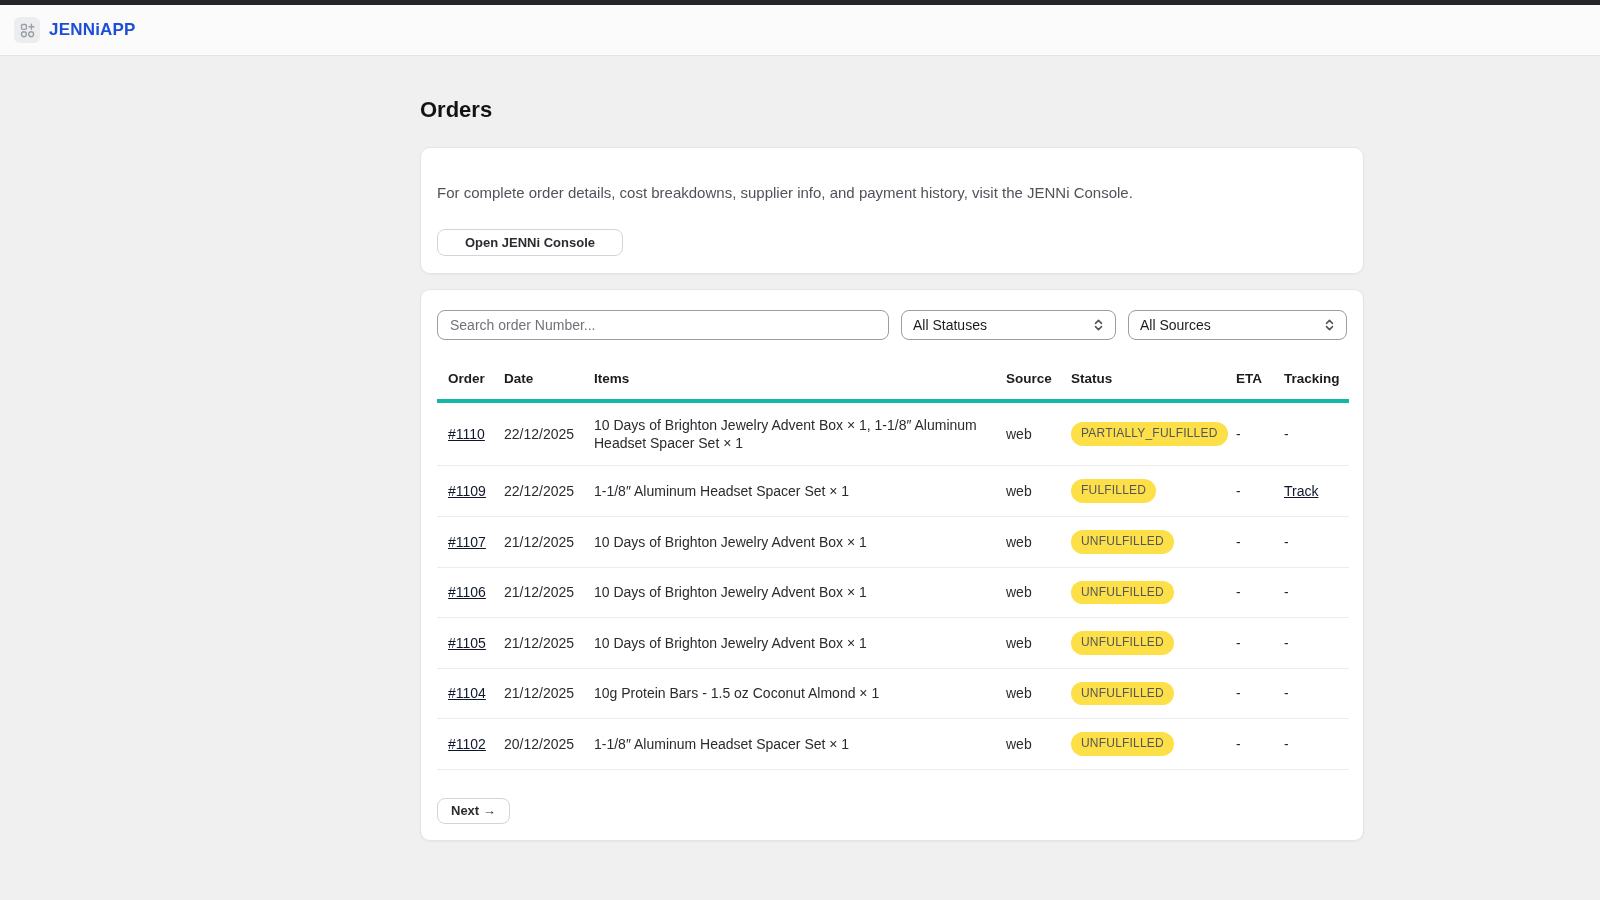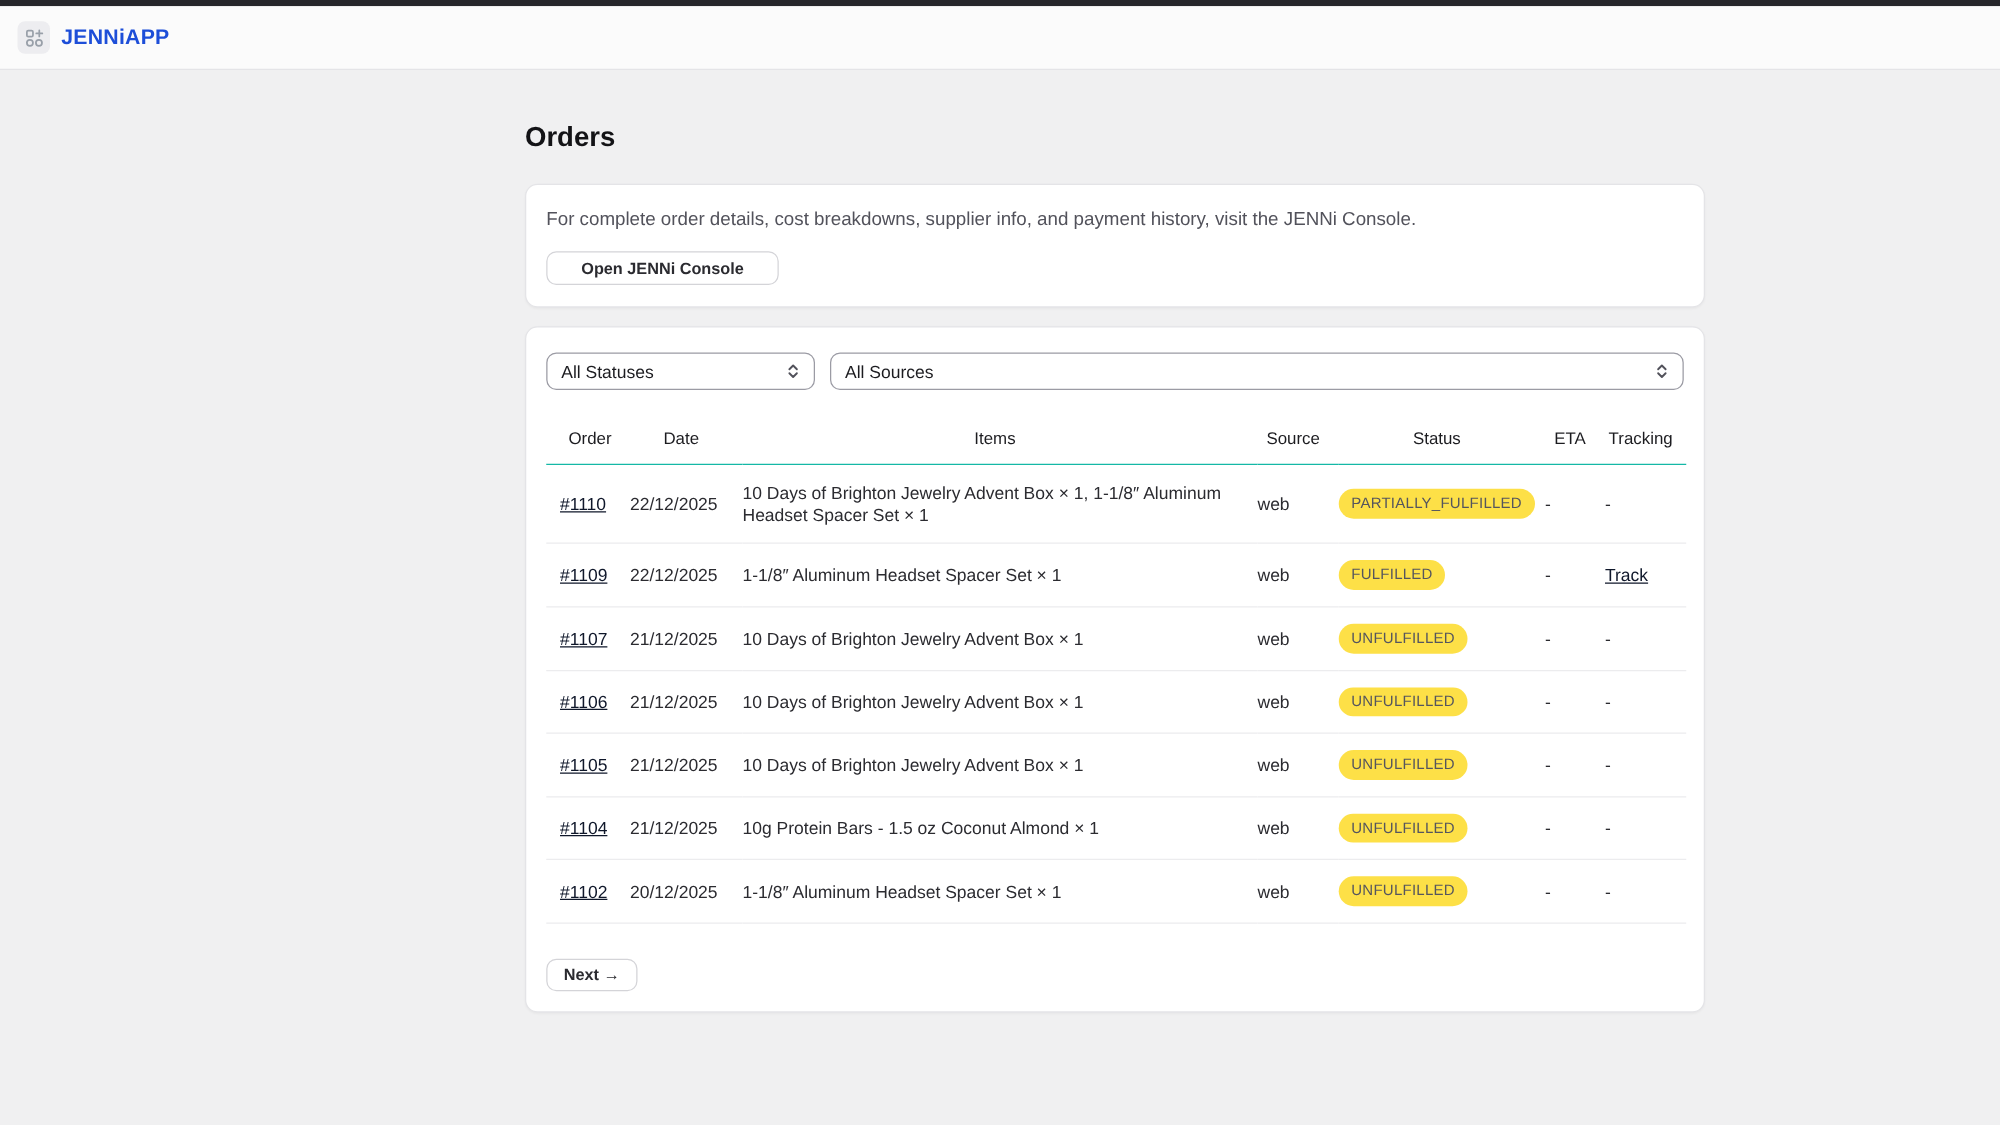--- a/index.html
+++ b/index.html
@@ -27,50 +27,50 @@
   .card {
     background:#fff; border:1px solid #e4e4e7; border-radius:10px;
     box-shadow:0 1px 2px rgba(0,0,0,.04);
   }
   .info-card { margin-top:24px; overflow:hidden; }
   .info-banner {
     background:#c5e1f8; padding:12px 16px;
     display:flex; align-items:center; gap:8px;
     font-weight:700; font-size:14px; color:#20252b;
   }
-  .info-body { padding:19px 16px 17px;border-radius:21px; }
+  .info-body { padding:36px 16px 17px;border-radius:21px; }
   .info-desc { font-size:15px; color:#52525b; }
   .btn {
     display:inline-flex; align-items:center; justify-content:center;
     background:#fff; border:1px solid #d4d4d8; border-radius:8px;
     font-weight:700; font-size:13px; color:#2b2b30; cursor:pointer;
     font-family:inherit;
   }
-  .console-btn { margin-top:17px; height:27px; padding:0 27px; }
+  .console-btn { margin-top:28px; height:27px; padding:0 27px; }
 
   .table-card { margin-top:15px; padding:20px 16px 16px; }
   .filters { display:flex; gap:12px; }
   .search-input {
     flex:0 0 452px; height:30px; border:1px solid #9b9ba4; border-radius:8px;
     padding:0 12px; font-size:14px; font-family:inherit; color:#18181b; background:#fff;
     outline:none;
   }
   .search-input::placeholder { color:#71717a; }
   .select {
     height:30px; border:1px solid #9b9ba4; border-radius:8px; background:#fff;
     padding:0 11px; font-size:14px; color:#1c1c20;
     display:flex; align-items:center; justify-content:space-between; cursor:pointer;
   }
   .select-statuses { flex:0 0 215px; }
   .select-sources { flex:1; }
 
   table { width:100%; border-collapse:collapse; margin-top:21px; table-layout:fixed; }
   th {
-    text-align:center; font-size:13.5px; font-weight:400; color:#1c1c20;
-    padding:10px 8px 13px 0; border-bottom:1px solid #14b8a6; white-space:nowrap;
+    text-align:left; font-size:13.5px; font-weight:700; color:#1c1c20;
+    padding:10px 8px 13px 0; border-bottom:4px solid #14b8a6; white-space:nowrap;
   }
   th:first-child, td:first-child { padding-left:11px; }
   td {
     font-size:14px; padding:13px 8px 13px 0; border-bottom:1px solid #ececee;
     color:#2b2b30; vertical-align:middle; line-height:1.3;
   }
   .order-link, .track-link { color:#0f172a; text-decoration:underline; font-size:14px; cursor:pointer;margin-top:40px; }
   .badge {
     display:inline-block; background:#fde047; color:#55555e; border-radius:999px;
     padding:4px 10px; font-size:12px; white-space:nowrap; letter-spacing:.2px;
@@ -102,20 +102,21 @@
 
   <section class="card info-card">
     <div class="info-body">
       <p class="info-desc">For complete order details, cost breakdowns, supplier info, and payment history, visit the JENNi Console.</p>
       <button class="btn console-btn">Open JENNi Console</button>
     </div>
   </section>
 
   <section class="card table-card">
     <div class="filters">
+      <input class="search-input" type="text" placeholder="Search order Number..." style="">
       <div class="select select-statuses">
         <span>All Statuses</span>
         <span style="display:flex;">
           <svg width="11" height="14" viewBox="0 0 10 14" fill="none" stroke="#52525b" stroke-width="1.5" stroke-linecap="round" stroke-linejoin="round">
             <path d="M2 5.4 5 2.4 8 5.4"></path>
               <path d="M2 8.6 5 11.6 8 8.6"></path>
           </svg>
         </span>
       </div>
       <div class="select select-sources">

